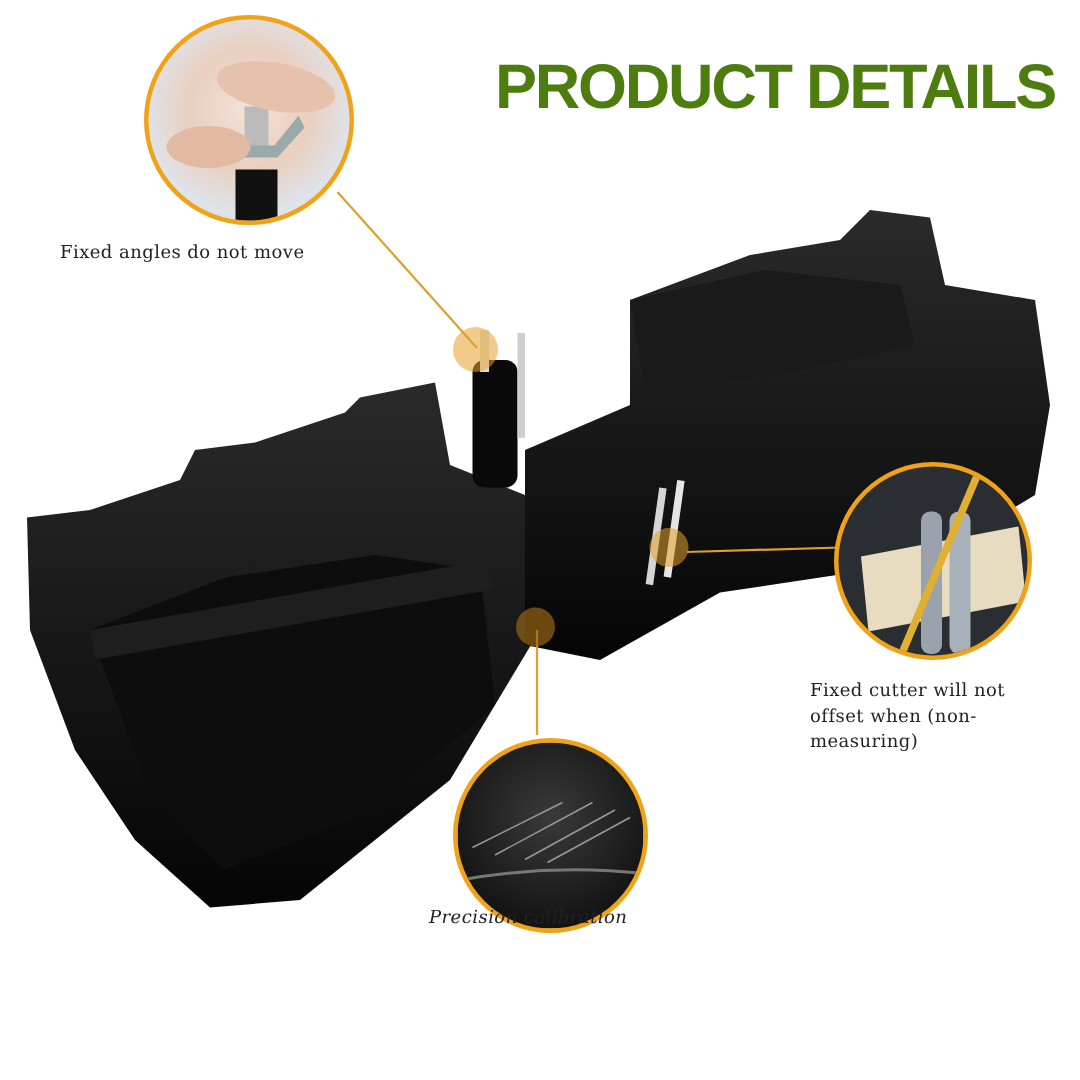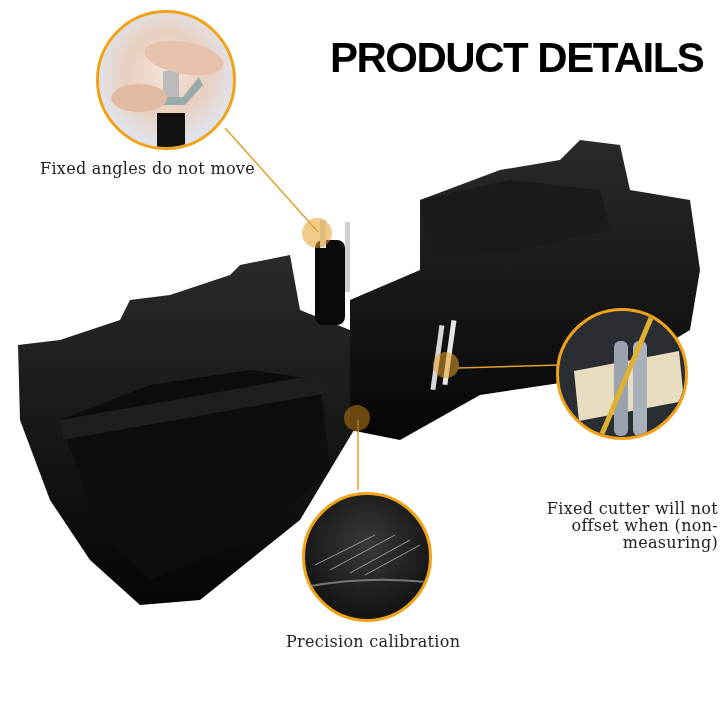--- a/index.html
+++ b/index.html
@@ -1,19 +1,19 @@
 <!DOCTYPE html>
 <html><head>
 <meta charset="utf-8">
 <style>
   html,body{margin:0;padding:0;background:#fff;}
   .canvas{position:relative;width:720px;height:720px;overflow:hidden;background:#fff;font-family:"DejaVu Serif",serif;}
-  .title{position:absolute;left:330px;top:34px;font-family:"Liberation Sans",sans-serif;font-weight:bold;font-size:42px;letter-spacing:-1.5px;color:#000000;white-space:nowrap;}
-  .label{position:absolute;font-family:"DejaVu Serif",serif;font-size:16px;color:#222;line-height:17px;letter-spacing:0.3px;}
-  .label.center{text-align:right;margin-top:48px;}
+  .title{position:absolute;left:330px;top:34px;font-family:"Liberation Sans",sans-serif;font-weight:bold;font-size:42px;letter-spacing:-1.5px;color:#4d7c0f;white-space:nowrap;}
+  .label{position:absolute;font-family:"DejaVu Serif",serif;font-size:12px;color:#222;line-height:17px;letter-spacing:0.3px;}
+  .label.center{text-align:left;}
   .circle{position:absolute;border-radius:50%;border:3px solid #F0A318;overflow:hidden;box-sizing:border-box;}
   .dot{position:absolute;border-radius:50%;background:rgba(230,160,40,0.55);}
   svg.lines{position:absolute;left:0;top:0;}
 </style>
 </head>
 <body>
 
 <div class="canvas">
 
   <svg class="lines" width="720" height="720">
@@ -82,17 +82,17 @@
   <div class="label" style="left:40px;top:160px;">
     <div>Fixed angles do not move</div>
   </div>
 
   <div class="label center" style="left:540px;top:452px;width:178px;">
     <div>Fixed cutter will not</div>
     <div>offset when (non-</div>
     <div>measuring)</div>
   </div>
 
-  <div class="label" style="left:286px;top:633px;">
+  <div class="label" style="left:286px;top:603px;font-style:italic;">
     <div>Precision calibration</div>
   </div>
 
 </div>
 
 </body></html>

